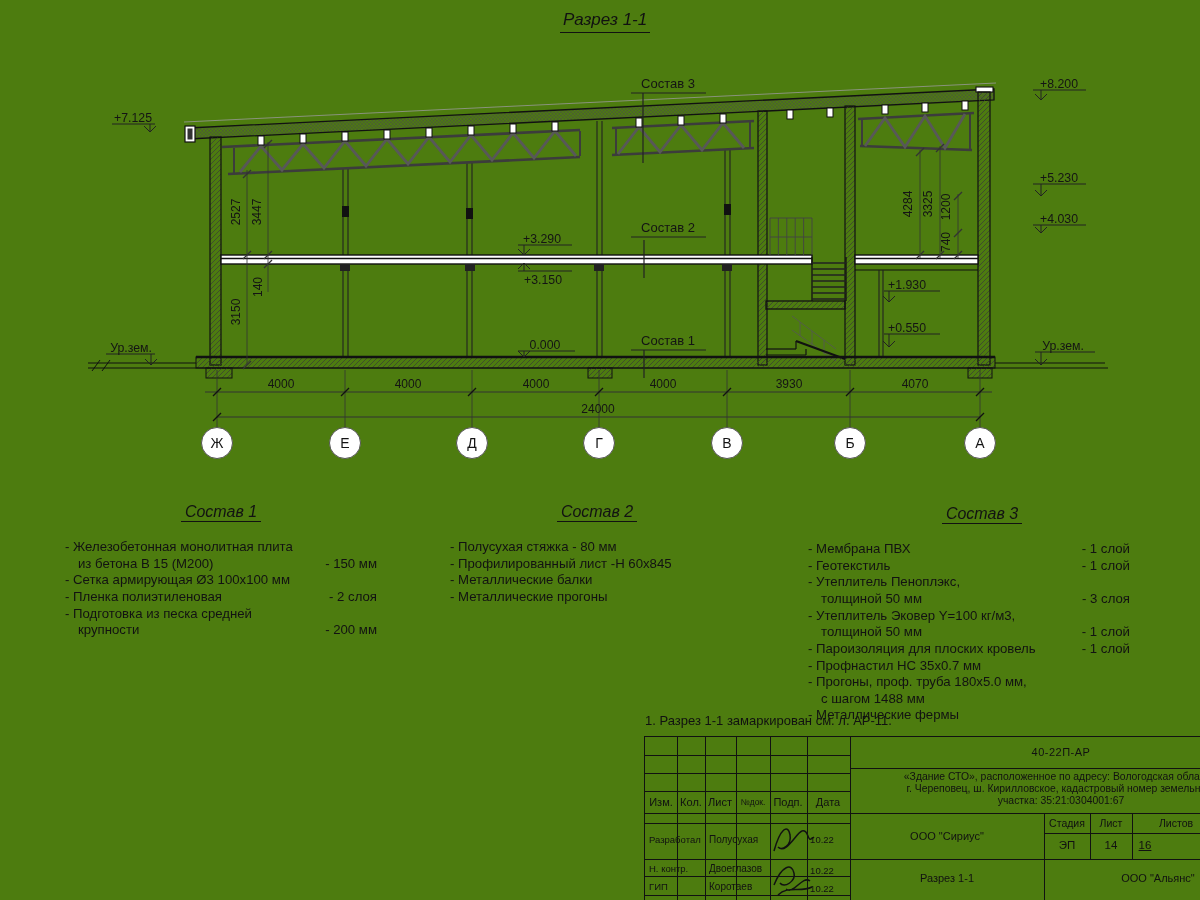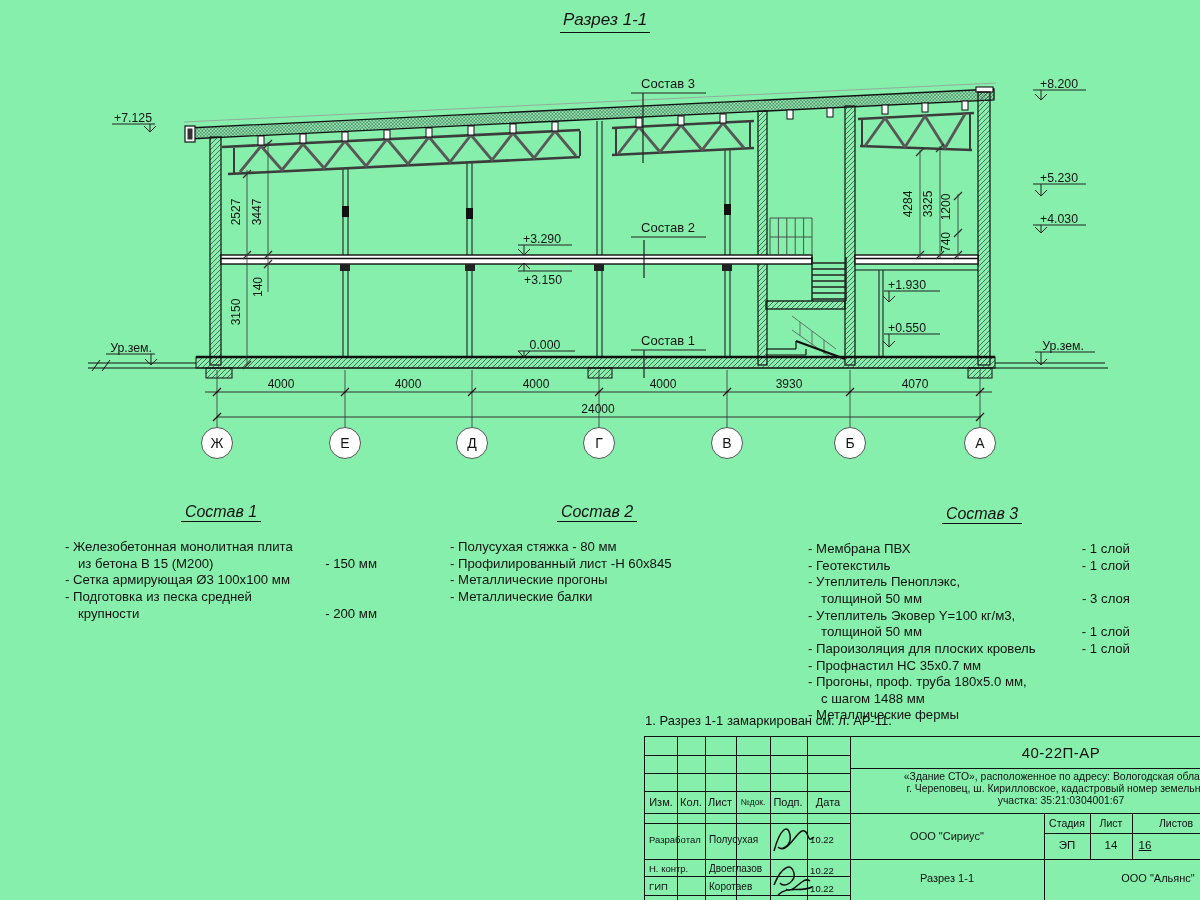--- a/index.html
+++ b/index.html
@@ -1,16 +1,16 @@
 <!DOCTYPE html>
 <html><head>
 <meta charset="utf-8">
 <style>
   html,body{margin:0;padding:0;background:#e8e8e8;}
-  .canvas{position:relative;width:1200px;height:900px;background:#86efac;overflow:hidden;
+  .canvas{position:relative;width:1200px;height:900px;background:#4d7c0f;overflow:hidden;
           font-family:"Liberation Sans",sans-serif;color:#111;}
   .sheet-title{position:absolute;left:560px;top:10px;font-style:italic;font-size:17px;
                border-bottom:1.5px solid #111;padding:0 3px 2px;}
   svg text{fill:#141414;font-family:"Liberation Sans",sans-serif;}
   .comp{position:absolute;font-size:13.2px;line-height:1.26;color:#121212;}
   .comp .h{display:block;text-align:center;font-style:italic;font-weight:normal;font-size:16px;margin:0 0 17px;}
   .comp .h span{border-bottom:1.4px solid #111;padding:0 4px 1px;}
   .ci{display:flex;justify-content:space-between;align-items:flex-end;}
   .ci-t{white-space:pre-line;padding-left:13px;text-indent:-13px;}
   .ci-v{white-space:nowrap;margin-left:6px;}
@@ -329,42 +329,46 @@
     <div class="ci">
         <span class="ci-t">- Железобетонная  монолитная плита
 из бетона В 15 (М200)</span>
         <span class="ci-v">- 150 мм</span>
       </div>
     <div class="ci">
         <span class="ci-t">- Сетка армирующая Ø3 100х100 мм</span>
         <span class="ci-v"></span>
       </div>
     <div class="ci">
+        <span class="ci-t">- Пленка полиэтиленовая</span>
+        <span class="ci-v">-  2 слоя</span>
+      </div>
+    <div class="ci">
         <span class="ci-t">- Подготовка из песка средней
 крупности</span>
         <span class="ci-v">- 200 мм</span>
       </div>
   </div>
 
   <div class="comp" style="left:450px;top:502px;width:310px;">
     <h3 class="h" style="margin-left:-16px;"><span>Состав 2</span></h3>
     <div class="ci">
         <span class="ci-t">- Полусухая стяжка - 80 мм</span>
         <span class="ci-v"></span>
       </div>
     <div class="ci">
         <span class="ci-t">- Профилированный лист -Н 60х845</span>
         <span class="ci-v"></span>
       </div>
     <div class="ci">
+        <span class="ci-t">- Металлические балки</span>
+        <span class="ci-v"></span>
+      </div>
+    <div class="ci">
         <span class="ci-t">-  Металлические прогоны</span>
-        <span class="ci-v"></span>
-      </div>
-    <div class="ci">
-        <span class="ci-t">- Металлические балки</span>
         <span class="ci-v"></span>
       </div>
   </div>
 
   <div class="comp" style="left:808px;top:504px;width:322px;">
     <h3 class="h" style="margin-left:26px;"><span>Состав 3</span></h3>
     <div class="ci">
         <span class="ci-t">- Мембрана ПВХ</span>
         <span class="ci-v">- 1 слой</span>
       </div>
@@ -441,21 +445,21 @@
     <div class="tb-left" style="left:64px;top:149px;font-size:10px;">Коротаев</div>
     <div class="tb-txt" style="left:177px;top:151px;font-size:9.5px;">10.22</div>
 
     <svg class="sig" style="left:126px;top:84px;" width="46" height="38">
       <path d="M3,30 C9,8 17,2 19,14 C21,24 11,30 7,26 C15,34 25,12 31,10 C39,8 35,24 43,16" fill="none" stroke="#111" stroke-width="1.5"></path>
     </svg>
     <svg class="sig" style="left:127px;top:122px;" width="44" height="40">
       <path d="M2,26 C10,6 20,4 22,14 C24,22 12,30 8,24 M14,30 C22,36 30,16 38,22 M6,36 C16,26 28,34 40,28" fill="none" stroke="#111" stroke-width="1.5"></path>
     </svg>
 
-    <div class="tb-txt" style="left:416px;top:15px;font-size:15px;letter-spacing:.5px;">40-22П-АР</div>
+    <div class="tb-txt" style="left:416px;top:15px;font-size:11px;letter-spacing:.5px;">40-22П-АР</div>
     <div class="tb-proj">«Здание СТО», расположенное по адресу: Вологодская область,
 г. Череповец, ш. Кирилловское, кадастровый номер земельного
 участка: 35:21:0304001:67</div>
     <div class="tb-txt" style="left:302px;top:99px;font-size:11px;">ООО "Сириус"</div>
     <div class="tb-txt" style="left:422px;top:86px;">Стадия</div>
     <div class="tb-txt" style="left:466px;top:86px;">Лист</div>
     <div class="tb-txt" style="left:531px;top:86px;">Листов</div>
     <div class="tb-txt" style="left:422px;top:108px;font-size:11.5px;">ЭП</div>
     <div class="tb-txt" style="left:466px;top:108px;font-size:11.5px;">14</div>
     <div class="tb-txt" style="left:500px;top:108px;font-size:11.5px;text-decoration:underline;">16</div>

